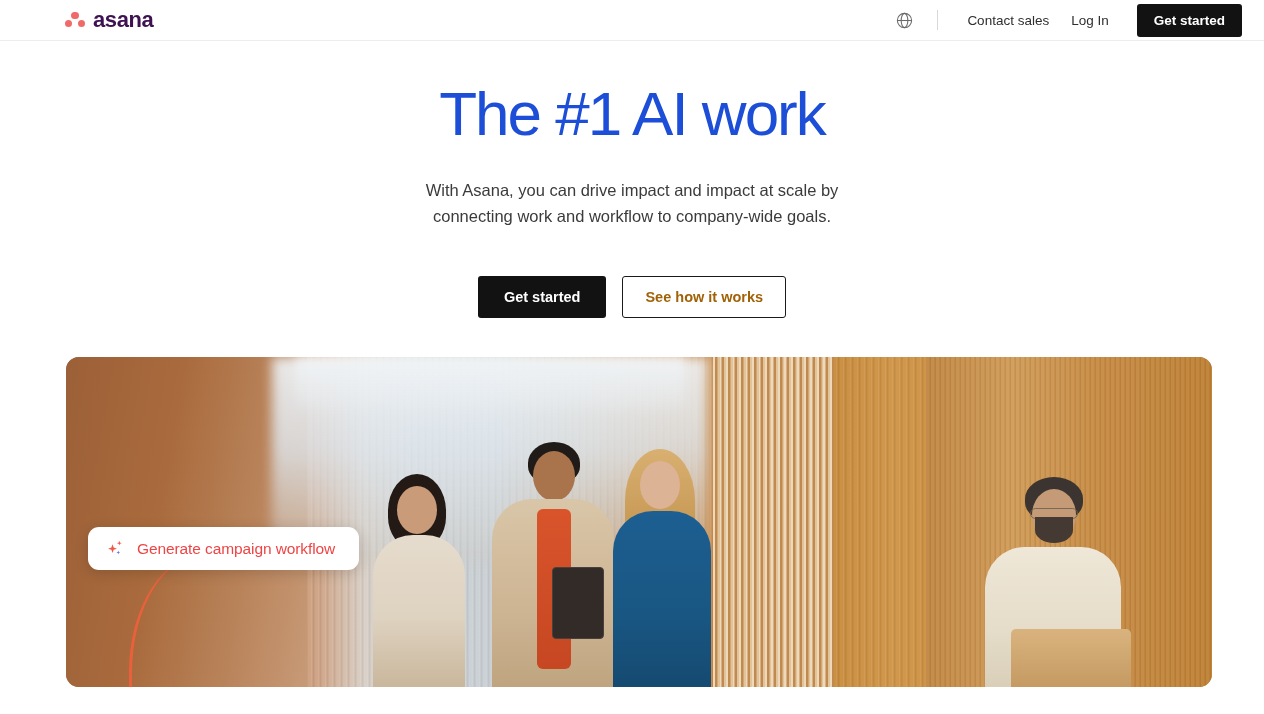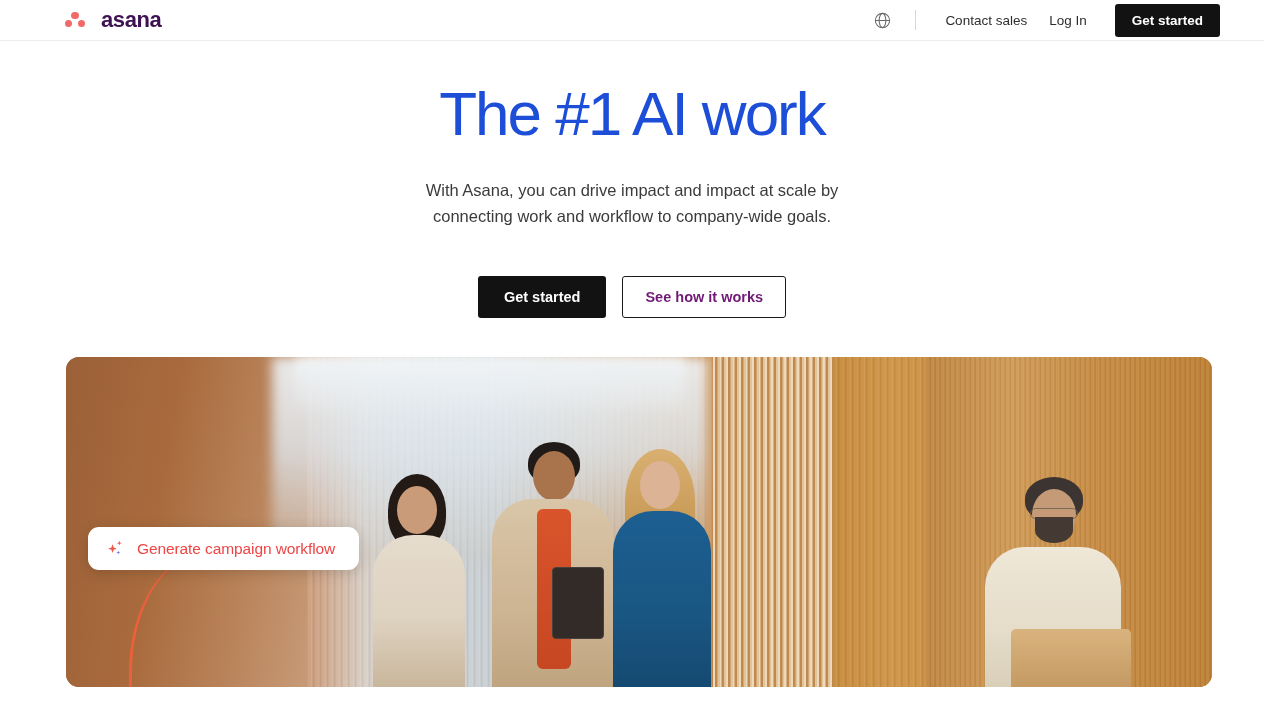--- a/index.html
+++ b/index.html
@@ -21,21 +21,21 @@
     height: 41px;
     background: #ffffff;
     border-bottom: 1px solid #ececec;
     display: flex;
     align-items: center;
   }
 
   .brand {
     display: flex;
     align-items: center;
-    gap: 15px;
+    gap: 7px;
     margin-left: 64px;
     text-decoration: none;
     cursor: pointer;
     justify-content: center;
   }
   .brand-dots {
     position: relative;
     width: 22px;
     height: 20px;
     flex: 0 0 auto;
@@ -84,21 +84,21 @@
     width: 7px;
     height: 7px;
     border-right: 1.3px solid #6b6b6b;
     border-bottom: 1.3px solid #6b6b6b;
     transform: rotate(45deg) translate(-1px,-2px);
     flex: 0 0 auto;
   }
 
   .header-right {
     margin-left: auto;
-    margin-right: 44px;
+    margin-right: 22px;
     display: flex;
     align-items: center;
   }
   .globe-btn {
     width: 26px;
     height: 26px;
     display: flex;
     align-items: center;
     justify-content: center;
     cursor: pointer;
@@ -172,21 +172,21 @@
     border: none;
     border-radius: 3px;
     padding: 0 26px;
     height: 42px;
     cursor: pointer;
     font-family: inherit;
     white-space: nowrap;
   }
   .btn-secondary {
     background: #ffffff;
-    color: #701a75;
+    color: #a16207;
     font-size: 14.5px;
     font-weight: 700;
     border: 1.4px solid #1a1a1a;
     border-radius: 3px;
     padding: 0 22px;
     height: 42px;
     cursor: pointer;
     font-family: inherit;
     white-space: nowrap;
   }

